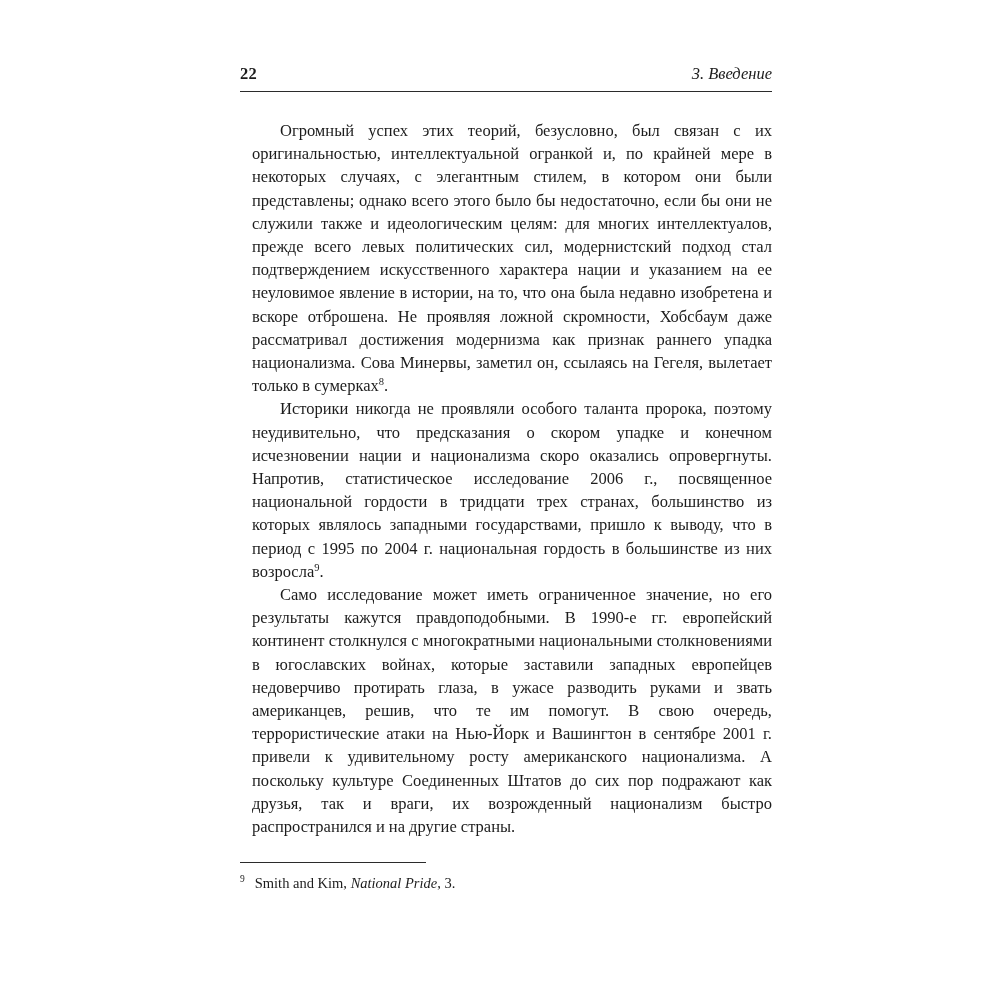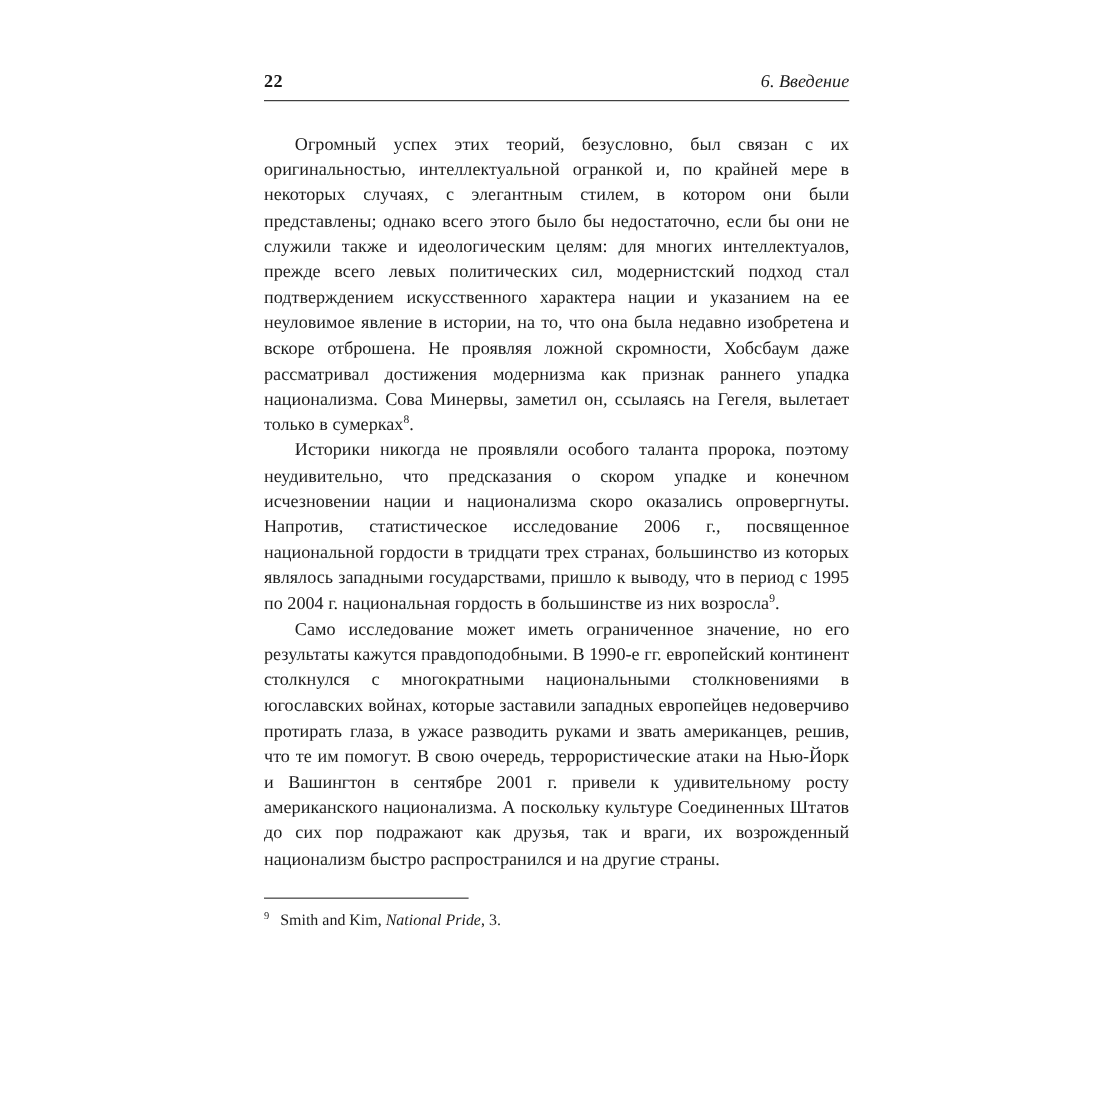--- a/index.html
+++ b/index.html
@@ -27,20 +27,21 @@
     padding-bottom: 7px;
     border-bottom: 1.2px solid #2b2b2b;
   }
   .page-num { font-weight: bold; letter-spacing: 0.3px; }
   .chapter { font-style: italic; }
   .body-text {
     margin-top: 27px;
     font-size: 16.5px;
     line-height: 23.2px;
     text-align: justify;
+    margin-left: 12px;
   }
   .body-text p {
     margin: 0;
     text-indent: 28px;
   }
   sup.fnmark {
     font-size: 10.5px;
     line-height: 0;
     vertical-align: super;
   }
@@ -64,21 +65,21 @@
   }
   .footnote .fn-title { font-style: italic; }
 </style>
 </head>
 <body>
 
 <div class="page">
 
   <div class="running-header">
     <span class="page-num">22</span>
-    <span class="chapter">6. Введение</span>
+    <span class="chapter">3. Введение</span>
   </div>
 
   <div class="body-text">
     <p><span>Огромный успех этих теорий, безусловно, был связан с их оригинальностью, интеллектуальной огранкой и, по крайней мере в некоторых случаях, с элегантным стилем, в котором они были представлены; однако всего этого было бы недостаточно, если бы они не служили также и идеологическим целям: для многих интеллектуалов, прежде всего левых политических сил, модернистский подход стал подтверждением искусственного характера нации и указанием на ее неуловимое явление в истории, на то, что она была недавно изобретена и вскоре отброшена. Не проявляя ложной скромности, Хобсбаум даже рассматривал достижения модернизма как признак раннего упадка национализма. Сова Минервы, заметил он, ссылаясь на Гегеля, вылетает только в сумерках</span><sup class="fnmark">8</sup><span>.</span></p>
     <p><span>Историки никогда не проявляли особого таланта пророка, поэтому неудивительно, что предсказания о скором упадке и конечном исчезновении нации и национализма скоро оказались опровергнуты. Напротив, статистическое исследование 2006 г., посвященное национальной гордости в тридцати трех странах, большинство из которых являлось западными государствами, пришло к выводу, что в период с 1995 по 2004 г. национальная гордость в большинстве из них возросла</span><sup class="fnmark">9</sup><span>.</span></p>
     <p><span>Само исследование может иметь ограниченное значение, но его результаты кажутся правдоподобными. В 1990-е гг. европейский континент столкнулся с многократными национальными столкновениями в югославских войнах, которые заставили западных европейцев недоверчиво протирать глаза, в ужасе разводить руками и звать американцев, решив, что те им помогут. В свою очередь, террористические атаки на Нью-Йорк и Вашингтон в сентябре 2001 г. привели к удивительному росту американского национализма. А поскольку культуре Соединенных Штатов до сих пор подражают как друзья, так и враги, их возрожденный национализм быстро распространился и на другие страны.</span><sup class="fnmark"></sup><span></span></p>
   </div>
 
   <div class="fn-rule"></div>
 

